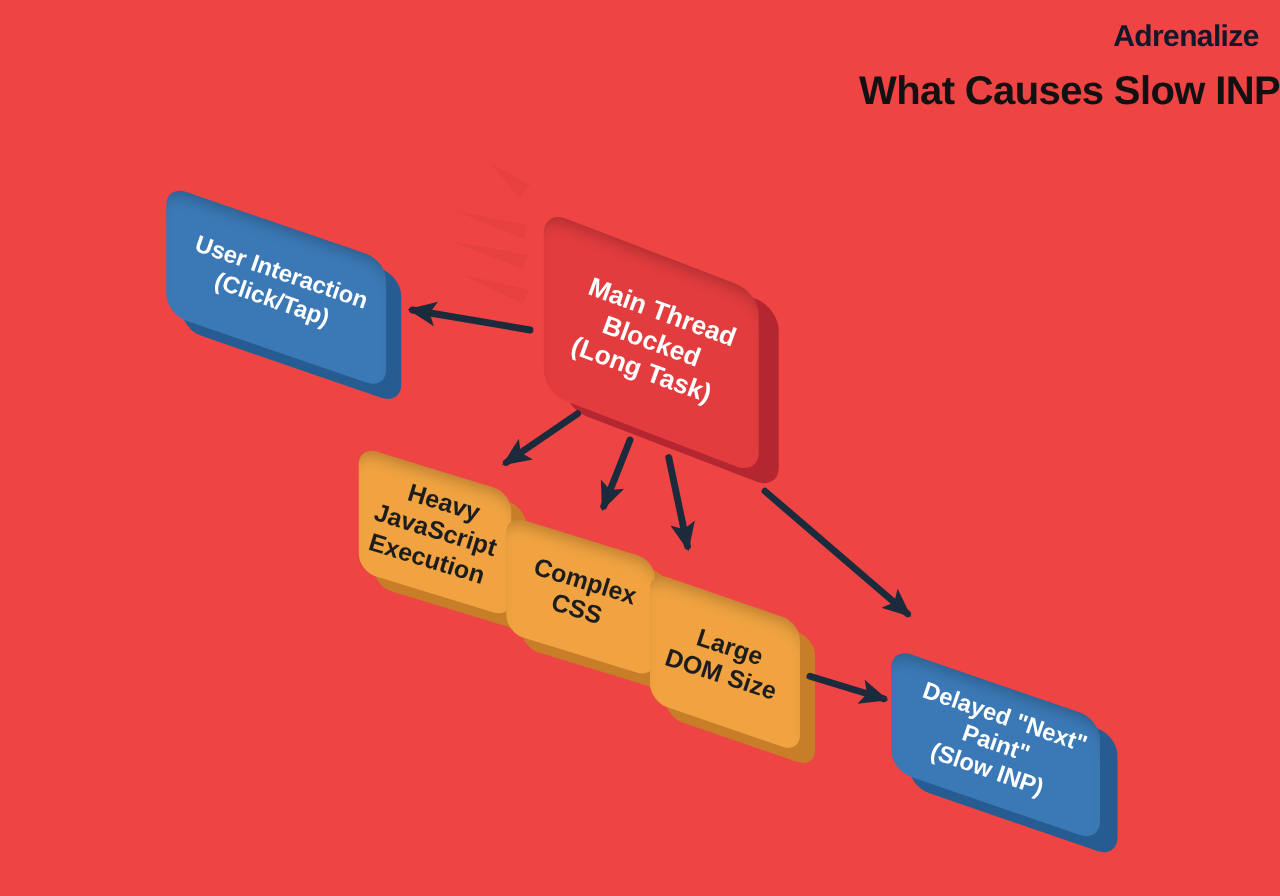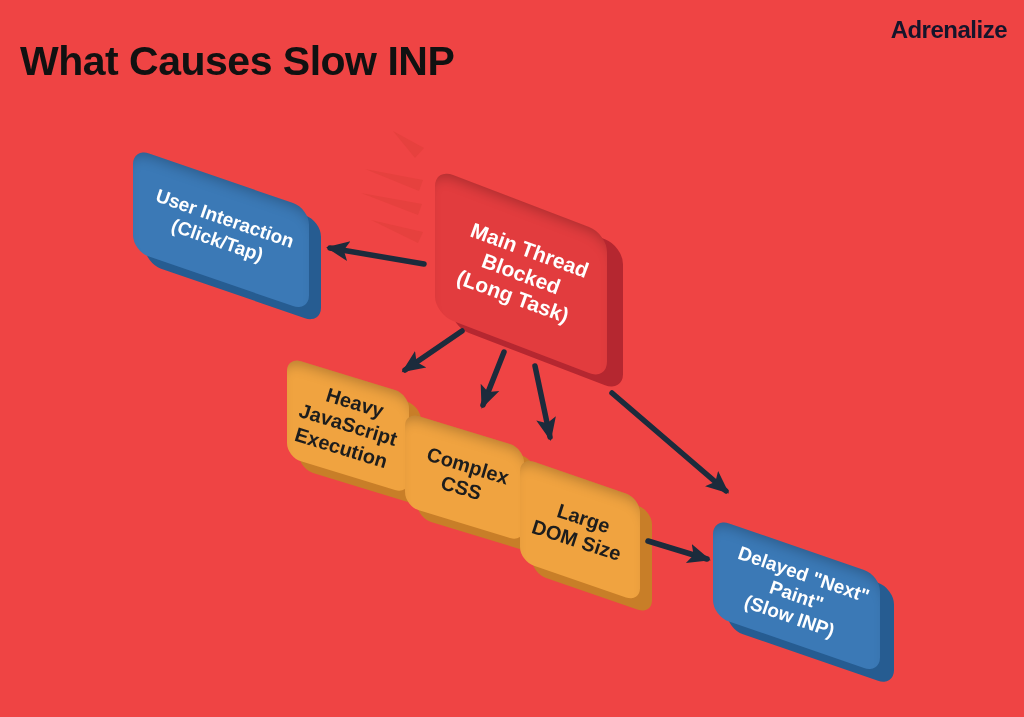--- a/index.html
+++ b/index.html
@@ -7,22 +7,22 @@
     width:1024px;height:717px;overflow:hidden;background:#ffffff;
     font-family:"Liberation Sans", sans-serif;position:relative;
   }
   .canvas{position:absolute;inset:0;background:#ef4444;}
   .brand{
     position:absolute;top:16px;right:17px;
     font-size:24px;font-weight:700;color:var(--brand-color,#15152b);
     letter-spacing:-0.5px;
   }
   .title{
-    position:absolute;top:38px;left:20px;width:1004px;margin:0;
-    text-align:left;font-size:41px;font-weight:800;
+    position:absolute;top:54px;left:20px;width:1004px;margin:0;
+    text-align:right;font-size:32px;font-weight:800;
     color:var(--title-color,#111);letter-spacing:-0.5px;
   }
   
   .box{
     position:absolute;transform-origin:0 0;transform:skewY(var(--sk,19deg));
     background:var(--face);border-radius:16px;
     box-shadow: var(--dx,12px) var(--dy,8px) 0 0 var(--depth),
                 inset 0 11px 12px -8px rgba(0,0,0,.25);
   }
   .box .label{

